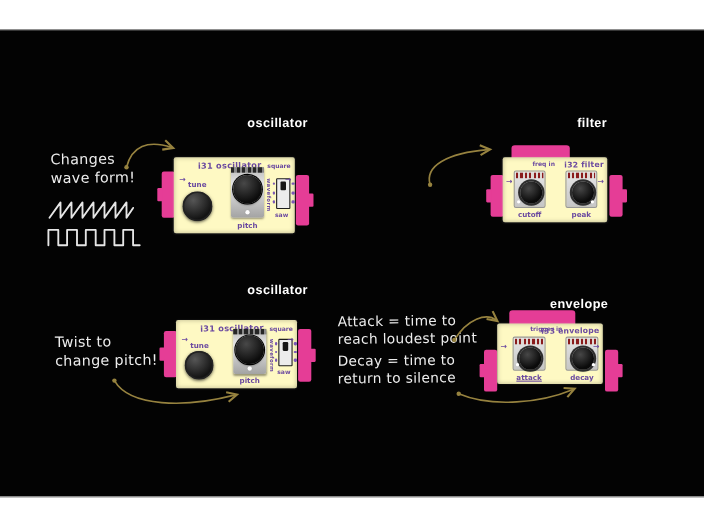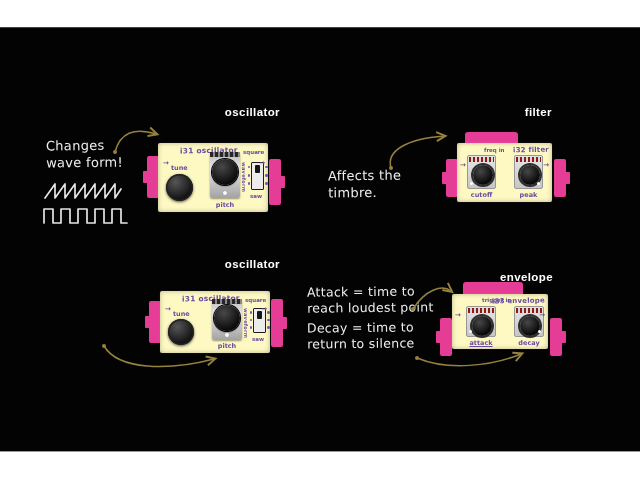--- a/index.html
+++ b/index.html
@@ -73,22 +73,22 @@
 <div class="frame">
   <div class="stage">
 
     <div class="group-title" style="left:150px; top:78px; width:130px;">oscillator</div>
     <div class="group-title" style="left:452px; top:78px; width:100px;">filter</div>
     <div class="group-title" style="left:150px; top:230px; width:130px;">oscillator</div>
     <div class="group-title" style="left:453px; top:243px; width:100px;">envelope</div>
 
     <div class="hand" style="left:46px; top:110px;">Changes
 wave form!</div>
-    <div class="hand" style="left:328px; top:140px;">Affects the
-timbre.</div>
+    <div class="hand" style="left:50px; top:276px;">Twist to
+change pitch!</div>
     <div class="hand small" style="left:307px; top:256px;">Attack = time to
 reach loudest point</div>
     <div class="hand small" style="left:307px; top:292px;">Decay = time to
 return to silence</div>
 
     <svg class="wavesketch" style="position:absolute; left:42px; top:151px;" width="92" height="48" viewBox="0 0 92 48">
       <polyline points="3,19 13,5 13,19 23,5 23,19 33,5 33,19 43,5 43,19 53,5 53,19 63,5 63,19 73,5 73,19 79,10" fill="none" stroke="#e6e6e6" stroke-width="1.7" stroke-linejoin="round" stroke-linecap="round"></polyline>
       <polyline points="2,44 2,30 11,30 11,44 19,44 19,30 28,30 28,44 36,44 36,30 45,30 45,44 53,44 53,30 62,30 62,44 70,44 70,30 79,30 79,44 85,44" fill="none" stroke="#e6e6e6" stroke-width="1.7" stroke-linejoin="round" stroke-linecap="round"></polyline>
     </svg>
 

